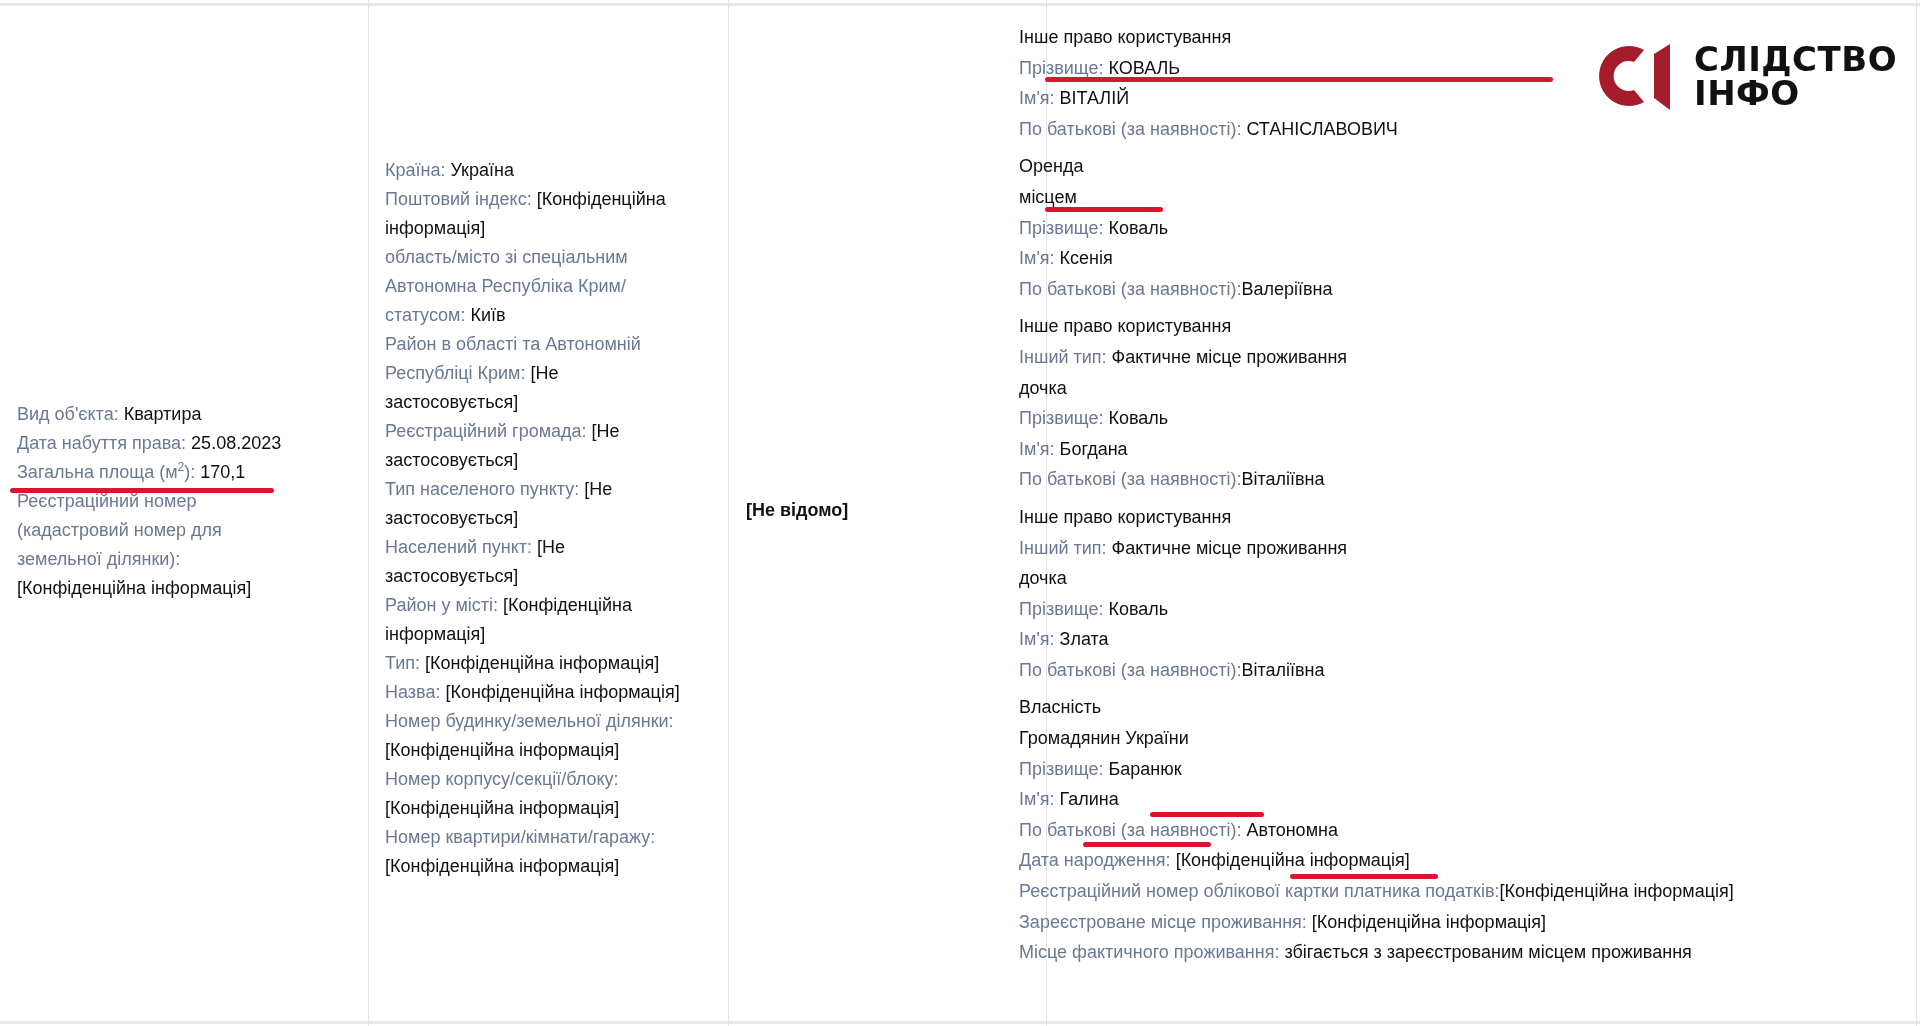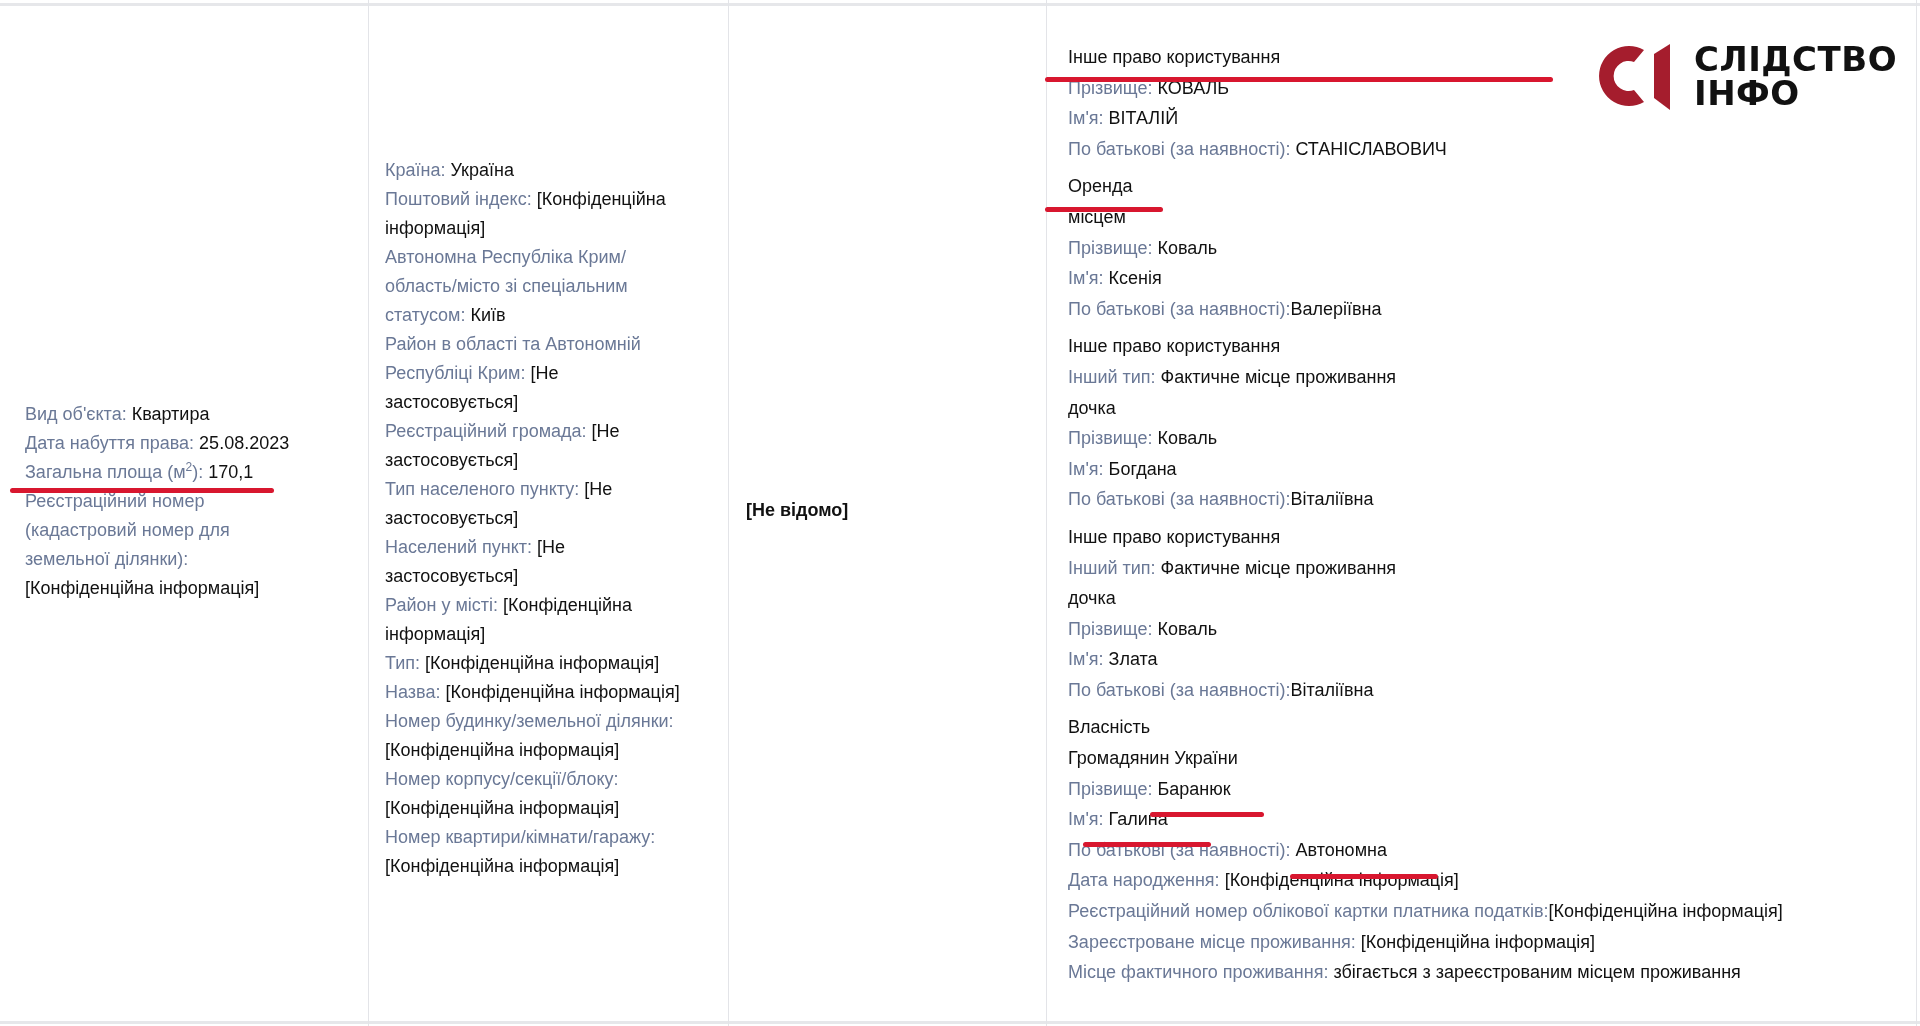--- a/index.html
+++ b/index.html
@@ -22,21 +22,21 @@
 </head>
 <body>
 
 <div class="hline" style="top:3px;"></div>
 <div class="hline" style="top:1021px;"></div>
 <div class="vline" style="left:368px;"></div>
 <div class="vline" style="left:728px;"></div>
 <div class="vline" style="left:1046px;"></div>
 <div class="vline" style="left:1916px;"></div>
 
-<div class="cell c1" style="left:17px; top:400px;margin-left:8px;">
+<div class="cell c1" style="left:17px; top:400px;">
   <div class="row">
     <span class="lbl">Вид об'єкта:</span><span class="val"> Квартира</span>
   </div>
   <div class="row">
     <span class="lbl">Дата набуття права:</span><span class="val"> 25.08.2023</span>
   </div>
   <div class="row">
     <span class="lbl"><span>Загальна площа (м</span><sup>2</sup><span>):</span></span><span class="val"> 170,1</span>
   </div>
   <div class="row">
@@ -51,22 +51,22 @@
   <div class="row">
     <span class="val">[Конфіденційна інформація]</span>
   </div>
 </div>
 <div class="mark" style="left:10px; top:488px; width:264px;"></div>
 
 <div class="cell c2" style="left:385px; top:156px;">
   <div class="row"><span class="lbl">Країна:</span><span class="val"> Україна</span></div>
   <div class="row"><span class="lbl">Поштовий індекс:</span><span class="val"> [Конфіденційна</span></div>
   <div class="row"><span class="lbl"></span><span class="val">інформація]</span></div>
+  <div class="row"><span class="lbl">область/місто зі спеціальним</span><span class="val"></span></div>
   <div class="row"><span class="lbl">Автономна Республіка Крим/</span><span class="val"></span></div>
-  <div class="row"><span class="lbl">область/місто зі спеціальним</span><span class="val"></span></div>
   <div class="row"><span class="lbl">статусом:</span><span class="val"> Київ</span></div>
   <div class="row"><span class="lbl">Район в області та Автономній</span><span class="val"></span></div>
   <div class="row"><span class="lbl">Республіці Крим:</span><span class="val"> [Не</span></div>
   <div class="row"><span class="lbl"></span><span class="val">застосовується]</span></div>
   <div class="row"><span class="lbl">Реєстраційний громада:</span><span class="val"> [Не</span></div>
   <div class="row"><span class="lbl"></span><span class="val">застосовується]</span></div>
   <div class="row"><span class="lbl">Тип населеного пункту:</span><span class="val"> [Не</span></div>
   <div class="row"><span class="lbl"></span><span class="val">застосовується]</span></div>
   <div class="row"><span class="lbl">Населений пункт:</span><span class="val"> [Не</span></div>
   <div class="row"><span class="lbl"></span><span class="val">застосовується]</span></div>
@@ -79,21 +79,21 @@
   <div class="row"><span class="lbl">Номер корпусу/секції/блоку:</span><span class="val"></span></div>
   <div class="row"><span class="lbl"></span><span class="val">[Конфіденційна інформація]</span></div>
   <div class="row"><span class="lbl">Номер квартири/кімнати/гаражу:</span><span class="val"></span></div>
   <div class="row"><span class="lbl"></span><span class="val">[Конфіденційна інформація]</span></div>
 </div>
 
 <div class="cell c3" style="left:746px; top:496px;font-weight:bold;">
   <div class="row"><span class="val">[Не відомо]</span></div>
 </div>
 
-<div class="cell c4" style="left:1068px; top:22px;margin-top:20px;">
+<div class="cell c4" style="left:1019px; top:22px;">
   <div>
     <div class="row"><span class="lbl"></span><span class="val">Інше право користування</span></div>
     <div class="row"><span class="lbl">Прізвище:</span><span class="val"> КОВАЛЬ</span></div>
     <div class="row"><span class="lbl">Ім'я:</span><span class="val"> ВІТАЛІЙ</span></div>
     <div class="row"><span class="lbl">По батькові (за наявності):</span><span class="val"> СТАНІСЛАВОВИЧ</span></div>
   </div>
   <div class="gap"></div>
   <div>
     <div class="row"><span class="lbl"></span><span class="val">Оренда</span></div>
     <div class="row"><span class="lbl"></span><span class="val">місцем</span></div>

